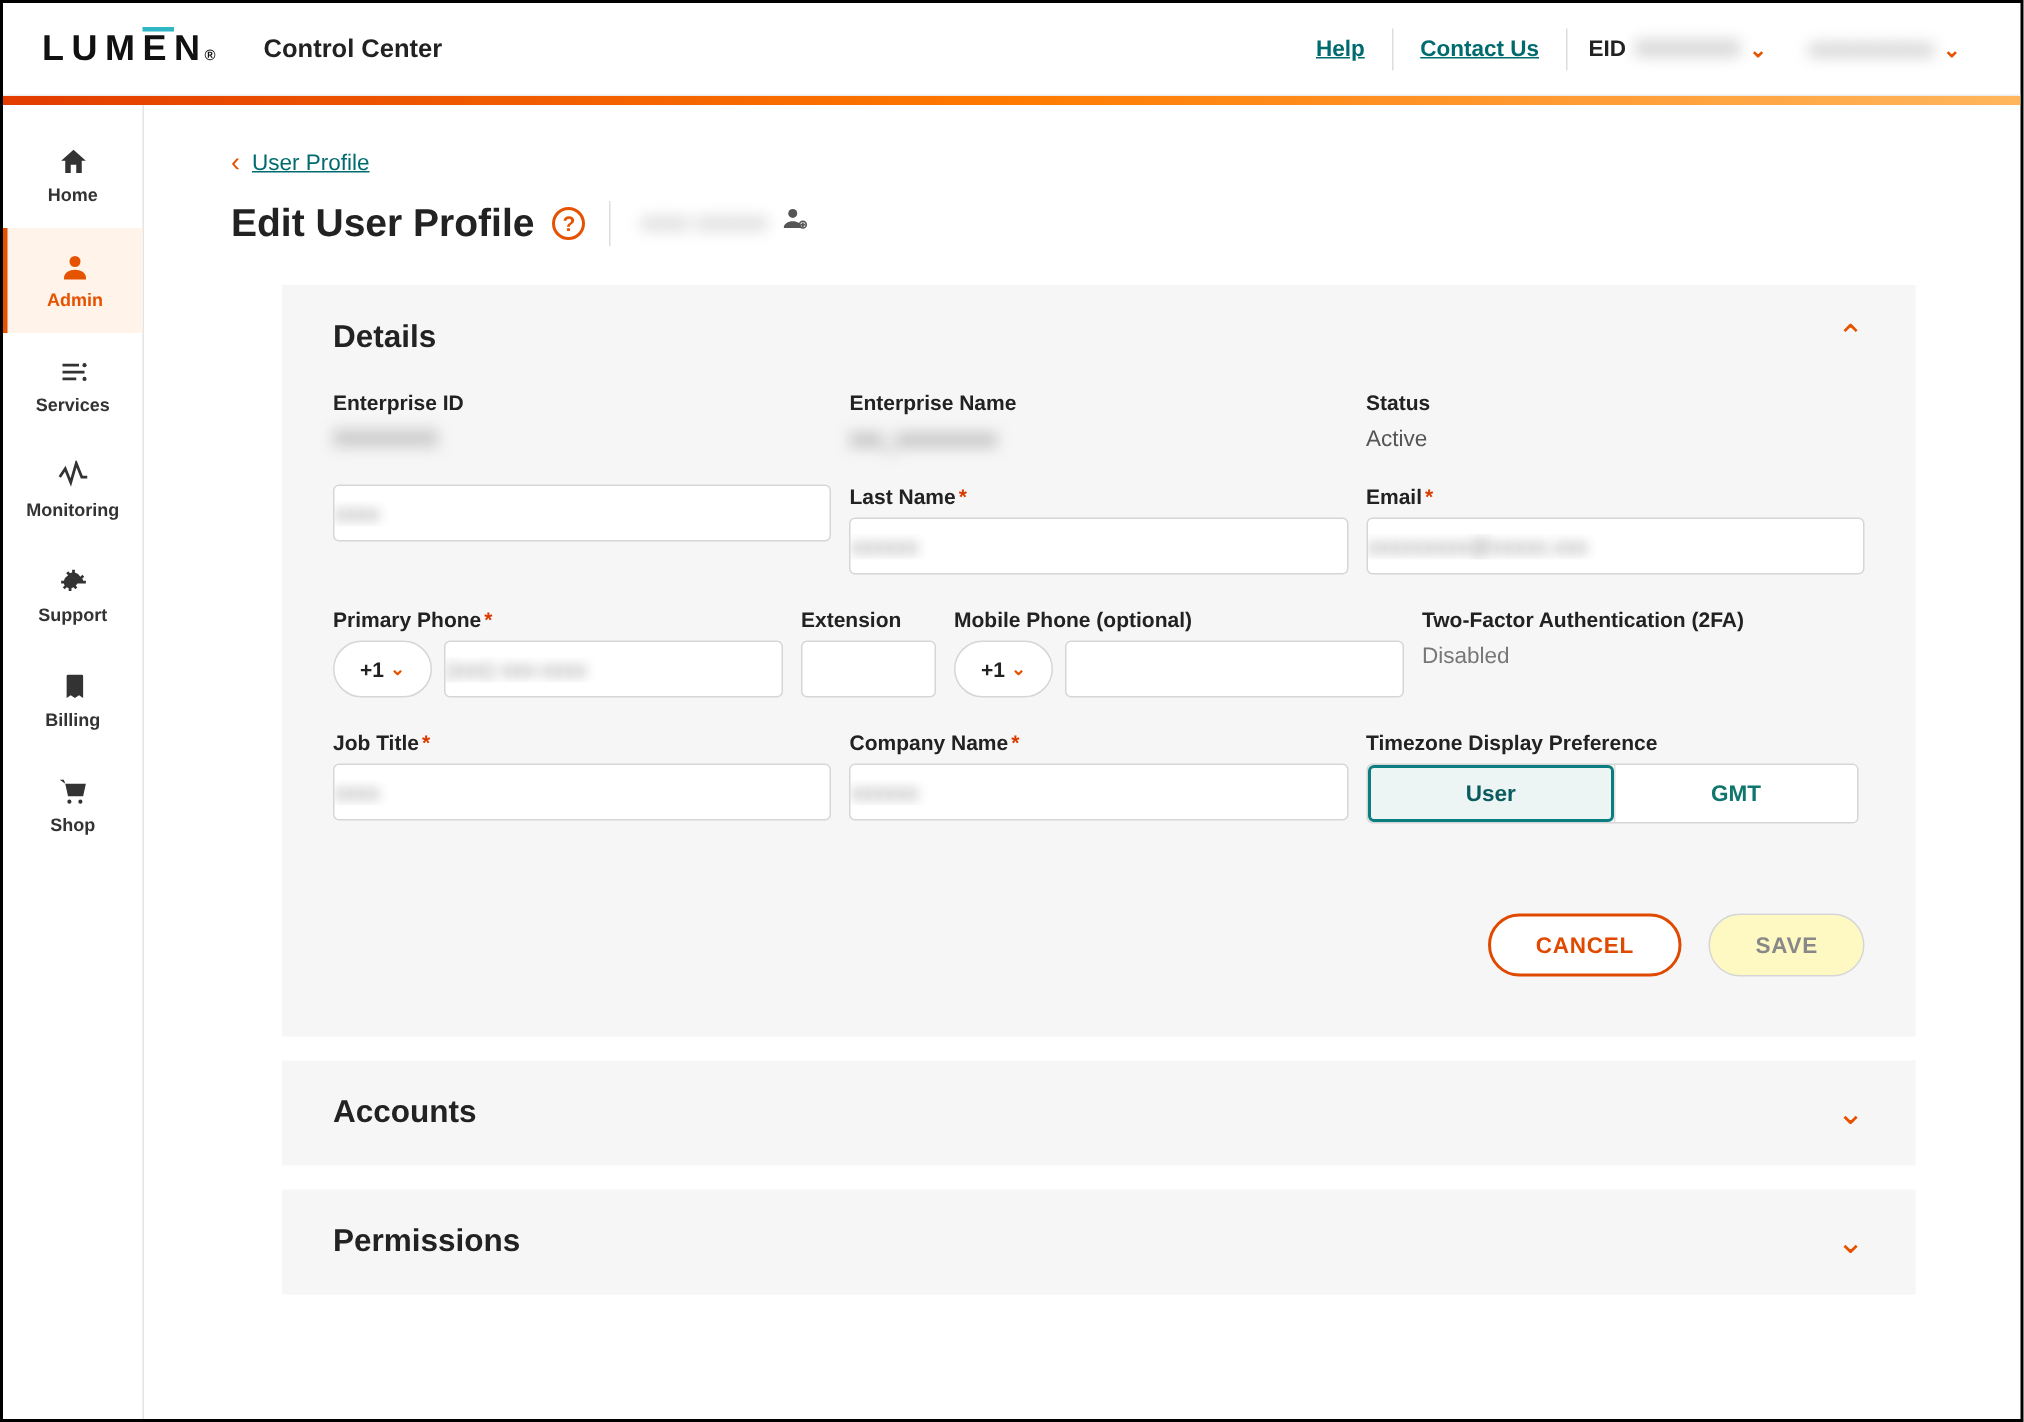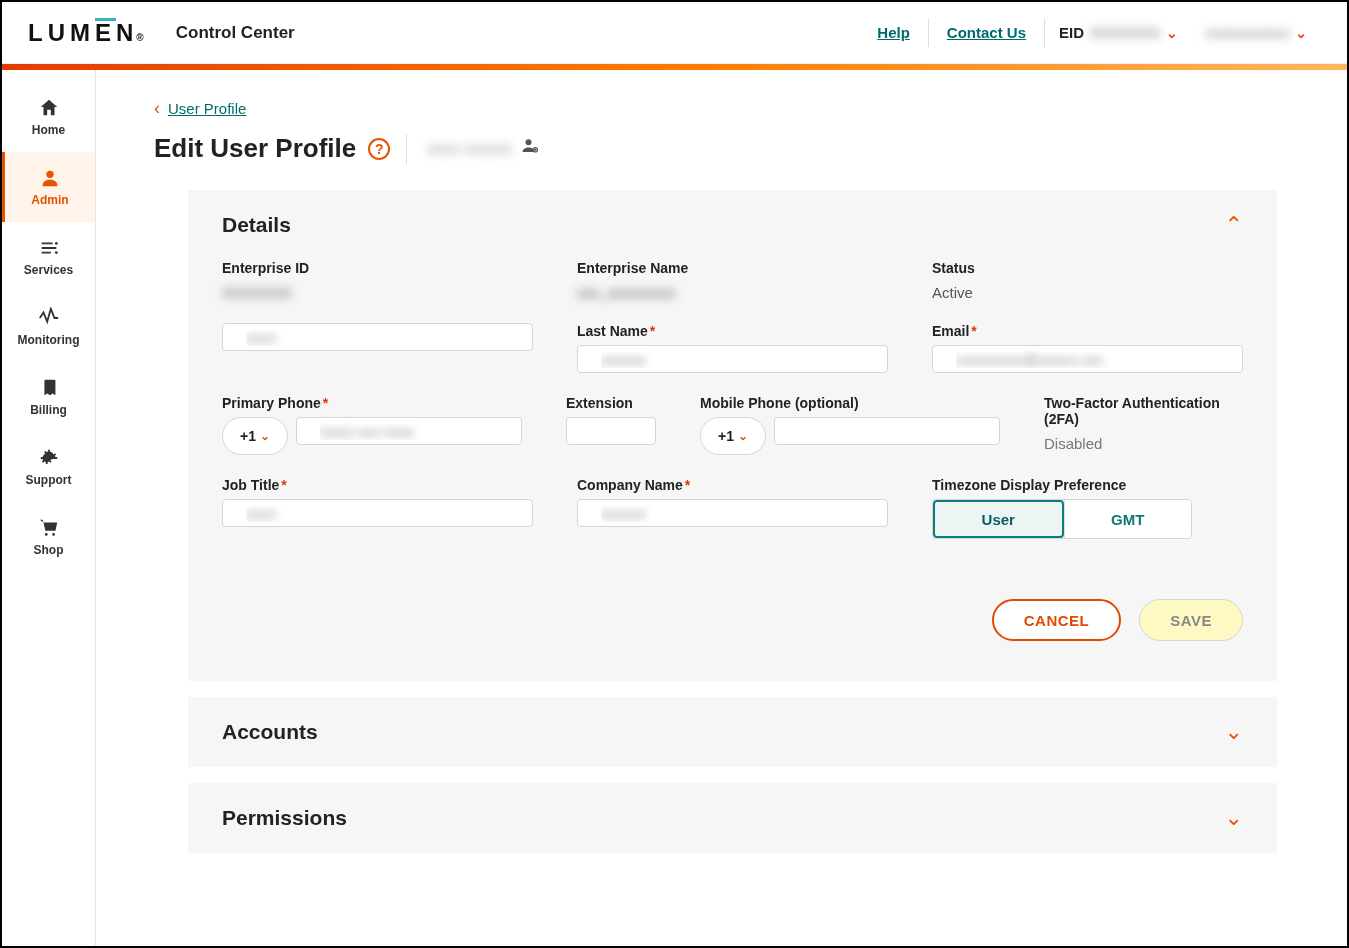--- a/index.html
+++ b/index.html
@@ -183,41 +183,41 @@
     font-size: 21px;
     font-weight: 800;
     color: #222;
   }
   .panel-toggle { color: #e65300; font-size: 22px; }
   .panel-body {
     padding: 0 34px 40px 34px;
   }
   .row {
     display: flex;
-    gap: 44px;
+    gap: 12px;
     margin-top: 22px;
   }
   .row.first { margin-top: 0; }
   .col { flex: 1; }
   .label {
     font-size: 14px;
     font-weight: 700;
     color: #222;
     margin-bottom: 6px;
     display: block;
   }
   .req { color: #d93a00; margin-left: 2px; }
   .static-val { font-size: 15px; color: #555; padding-top: 2px; }
   input[type=text] {
     width: 100%;
-    height: 28px;
+    height: 38px;
     border: 1px solid #d6d6d6;
     border-radius: 4px;
     background: #fff;
-    padding: 0 23px;
+    padding: 0 0;
     font-size: 15px;
     color: #444;
   }
   input.blurv { color: transparent; text-shadow: 0 0 8px #888; }
   .cc-select {
     height: 38px;
     width: 66px;
     border: 1px solid #d6d6d6;
     border-radius: 999px;
     background: #fff;
@@ -227,21 +227,21 @@
     gap: 4px;
     font-size: 14px;
     font-weight: 700;
     color: #222;
     cursor: pointer;
     flex-shrink: 0;
   }
   .cc-select .chev-down { font-size: 12px; }
   .seg {
     display: flex;
-    width: 260px;
+    width: 328px;
     border: 1px solid #d6d6d6;
     border-radius: 4px;
     overflow: hidden;
     height: 40px;
   }
   .seg button {
     flex: 1;
     border: none;
     background: #fff;
     font-size: 15px;
@@ -332,30 +332,30 @@
       <span>Services</span>
     </div>
     <div class="nav-item">
       <svg viewBox="0 0 24 24">
           <path fill="none" stroke="currentColor" stroke-width="2" d="M2 12l4-6 4 10 4-14 4 10h4"></path>
         </svg>
       <span>Monitoring</span>
     </div>
     <div class="nav-item">
       <svg viewBox="0 0 24 24">
-          <path fill="currentColor" d="M6 3h12a1 1 0 011 1v16l-3-2-3 2-3-2-3 2V4a1 1 0 011-1zm3 5h6v2H9zm0 4h6v2H9z"></path>
-        </svg>
-      <span>Billing</span>
-    </div>
-    <div class="nav-item">
-      <svg viewBox="0 0 24 24">
           <circle cx="12" cy="12" r="3" fill="currentColor"></circle>
           <path fill="currentColor" d="M19 13h2v-2h-2a7 7 0 00-.6-1.5l1.4-1.4-1.4-1.4-1.4 1.4A7 7 0 0013 5V3h-2v2a7 7 0 00-1.5.6L8.1 4.2 6.7 5.6l1.4 1.4A7 7 0 005 11H3v2h2c.1.5.3 1 .6 1.5l-1.4 1.4 1.4 1.4 1.4-1.4c.5.3 1 .5 1.5.6v2h2v-2c.5-.1 1-.3 1.5-.6l1.4 1.4 1.4-1.4-1.4-1.4c.3-.5.5-1 .6-1.5z"></path>
         </svg>
       <span>Support</span>
+    </div>
+    <div class="nav-item">
+      <svg viewBox="0 0 24 24">
+          <path fill="currentColor" d="M6 3h12a1 1 0 011 1v16l-3-2-3 2-3-2-3 2V4a1 1 0 011-1zm3 5h6v2H9zm0 4h6v2H9z"></path>
+        </svg>
+      <span>Billing</span>
     </div>
     <div class="nav-item">
       <svg viewBox="0 0 24 24">
           <path fill="currentColor" d="M6 6h15l-2 9H8zM6 6L5 3H2"></path>
           <circle cx="9" cy="19" r="1.5" fill="currentColor"></circle>
           <circle cx="17" cy="19" r="1.5" fill="currentColor"></circle>
         </svg>
       <span>Shop</span>
     </div>
   </div>

